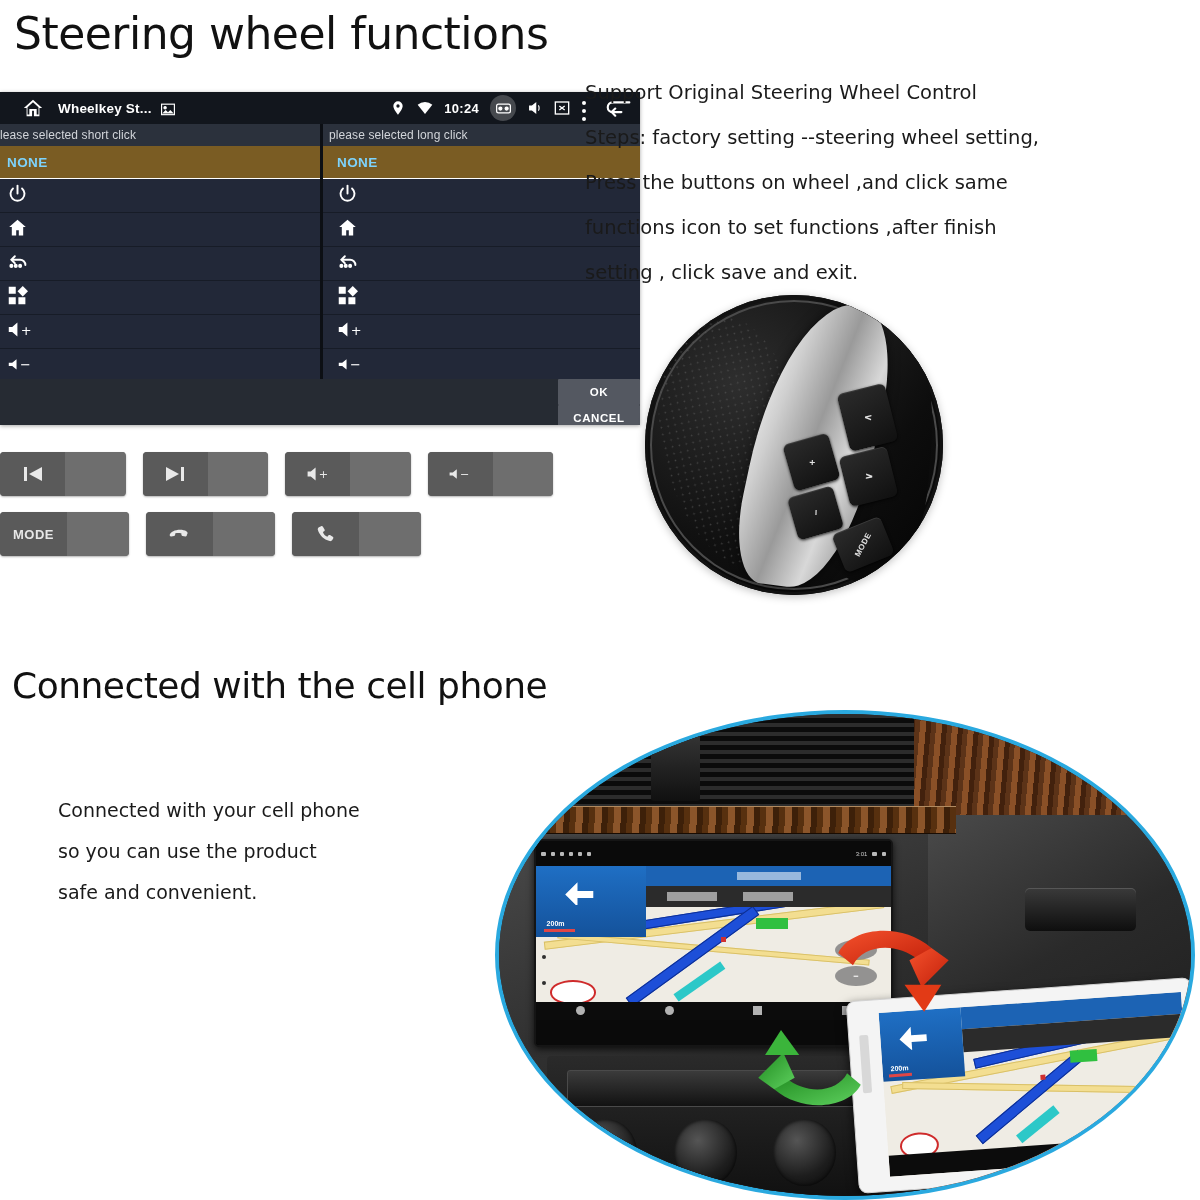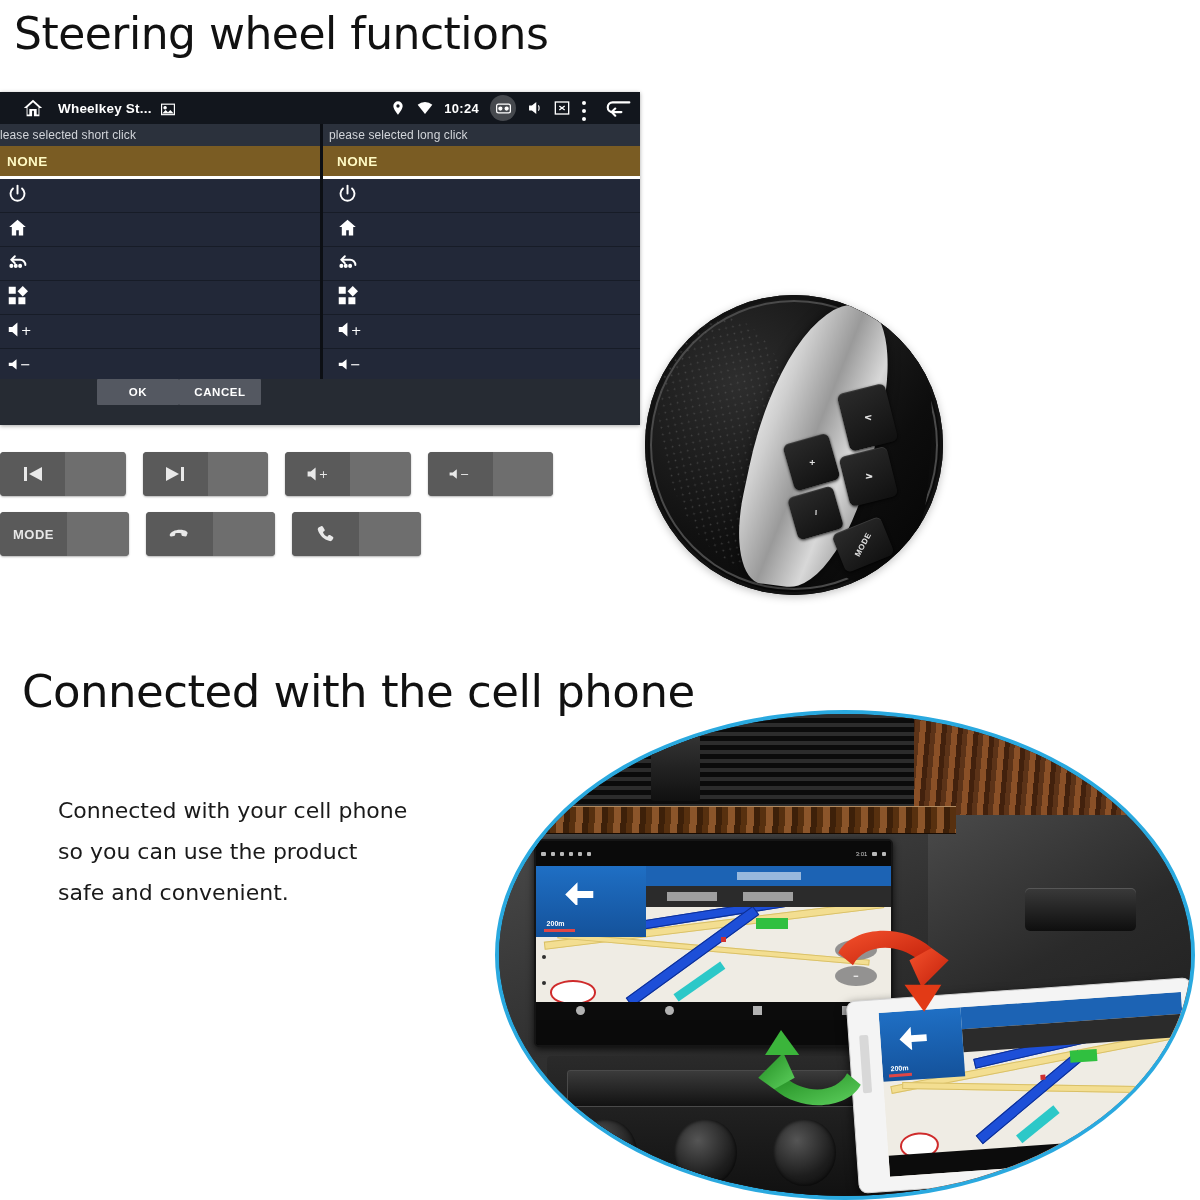--- a/index.html
+++ b/index.html
@@ -52,37 +52,37 @@
   .ap-columns { display: flex; height: 255px; position: relative; }
   .ap-col { width: 50%; position: relative; }
   .ap-col + .ap-col { border-left: 3px solid #0c0f14; }
   .ap-colhdr {
     height: 22px; background: #2b313c; color: #d2d5da;
     font-size: 12px; display: flex; align-items: center;
     padding-left: 6px; white-space: nowrap; letter-spacing: .1px;
   }
   .ap-col.left .ap-colhdr { padding-left: 0px; }
   .ap-none {
-    height: 33px; background: #7a5c23; color: #fef9c3;
+    height: 33px; background: #7a5c23; color: #7dd3fc;
     font-size: 13.5px; font-weight: bold; display: flex; align-items: center;
     padding-left: 14px; letter-spacing: .4px;
-    border-bottom: 3px solid #ffffff;
+    border-bottom: 1px solid #ffffff;
   }
   .ap-col.left .ap-none { padding-left: 7px; }
   .ap-row {
     height: 34px; background: #222838; display: flex; align-items: center;
     padding-left: 14px; border-bottom: 1px solid #171c27;
   }
   .ap-col.left .ap-row { padding-left: 7px; }
   .ap-row svg { width: 21px; height: 21px; }
   .ap-row.vol svg { width: 26px; height: 19px; }
 
   .ap-btnbar {
     position: absolute; left: 0; bottom: 0; width: 100%; height: 46px;
-    background: #262b33; display: flex; align-items: flex-start;
+    background: #262b33; display: flex; align-items: flex-end; flex-direction: column;
   }
   .ap-btn {
     background: #545861; color: #fff; font-size: 11.5px; font-weight: bold;
     letter-spacing: .6px; text-align: center;
     height: 26px; line-height: 26px; width: 82px; border-radius: 1px;
   }
   .ap-btn.ok { margin-left: 97px; }
   .ap-btn.cancel { }
 
   
@@ -158,28 +158,28 @@
   .wkey.volup  { left: 2%;  top: 40%; width: 36%; height: 31%; transform: rotate(-16deg); }
   .wkey.voldn  { left: 5%;  top: 74%; width: 36%; height: 28%; transform: rotate(-16deg); }
   .wkey.up     { left: 44%; top: 8%;  width: 37%; height: 38%; transform: rotate(-14deg); }
   .wkey.down   { left: 45%; top: 48%; width: 37%; height: 33%; transform: rotate(-14deg); }
   .wkey.mode   { left: 40%; top: 95%; width: 40%; height: 26%; transform: rotate(-22deg); font-size: 8px; }
   .wkey span { transform: rotate(-72deg); display: block; }
   .wkey.mode span { transform: rotate(-40deg); letter-spacing: .5px; }
 
   
   .h1-connected {
-    position: absolute; left: 22px; top: 665px;
-    font-size: 45px; font-weight: 400; color: #111;
+    position: absolute; left: 12px; top: 665px;
+    font-size: 36px; font-weight: 400; color: #111;
     letter-spacing: -0.5px; white-space: nowrap;
     font-family: "DejaVu Sans", sans-serif;
   }
   .body-connected { position: absolute; left: 58px; top: 790px; width: 420px; }
   .body-connected p {
-    font-size: 22px; color: #1a1a1a; line-height: 41px;
+    font-size: 19px; color: #1a1a1a; line-height: 41px;
     font-family: "DejaVu Sans", sans-serif; white-space: nowrap;
   }
 
   
   .dash-photo {
     position: absolute; left: 495px; top: 710px;
     width: 700px; height: 490px;
     border-radius: 50%;
     overflow: hidden;
     border: 4px solid #2aa9df;
@@ -573,20 +573,27 @@
         <div class="lhalf">
           <svg viewBox="0 0 24 22" fill="#e9e9e9">
               <path d="M6.6 2.5c.7-.4 1.6-.2 2 .5l1.8 3c.4.7.2 1.6-.5 2l-1.3.8c.6 2.4 2.6 4.5 5 5.2l.8-1.3c.4-.7 1.3-.9 2-.5l3 1.8c.7.4.9 1.3.5 2l-1 1.6c-.6 1-1.8 1.5-2.9 1.2C9.6 17.3 4.7 12.4 3 6.4c-.3-1.1.2-2.3 1.2-2.9l2.4-1z"></path>
             </svg>
         </div>
           <div class="rhalf"></div>
       </div>
     </div>
   </div>
 
+  <div class="instr">
+    <p>Support Original Steering Wheel Control</p>
+    <p>Steps: factory setting --steering wheel setting,</p>
+    <p>Press the buttons on wheel ,and click same</p>
+    <p>functions icon to set functions ,after finish</p>
+    <p>setting , click save and exit.</p>
+  </div>
 
   <div class="wheel-photo">
     <div class="wheel-rim"></div>
     <div class="wheel-perf"></div>
     <div class="wheel-darkpanel"></div>
     <div class="wheel-silver"></div>
     <div class="wkeys">
       <div class="wkey volup">
         <span>+</span>
       </div>

